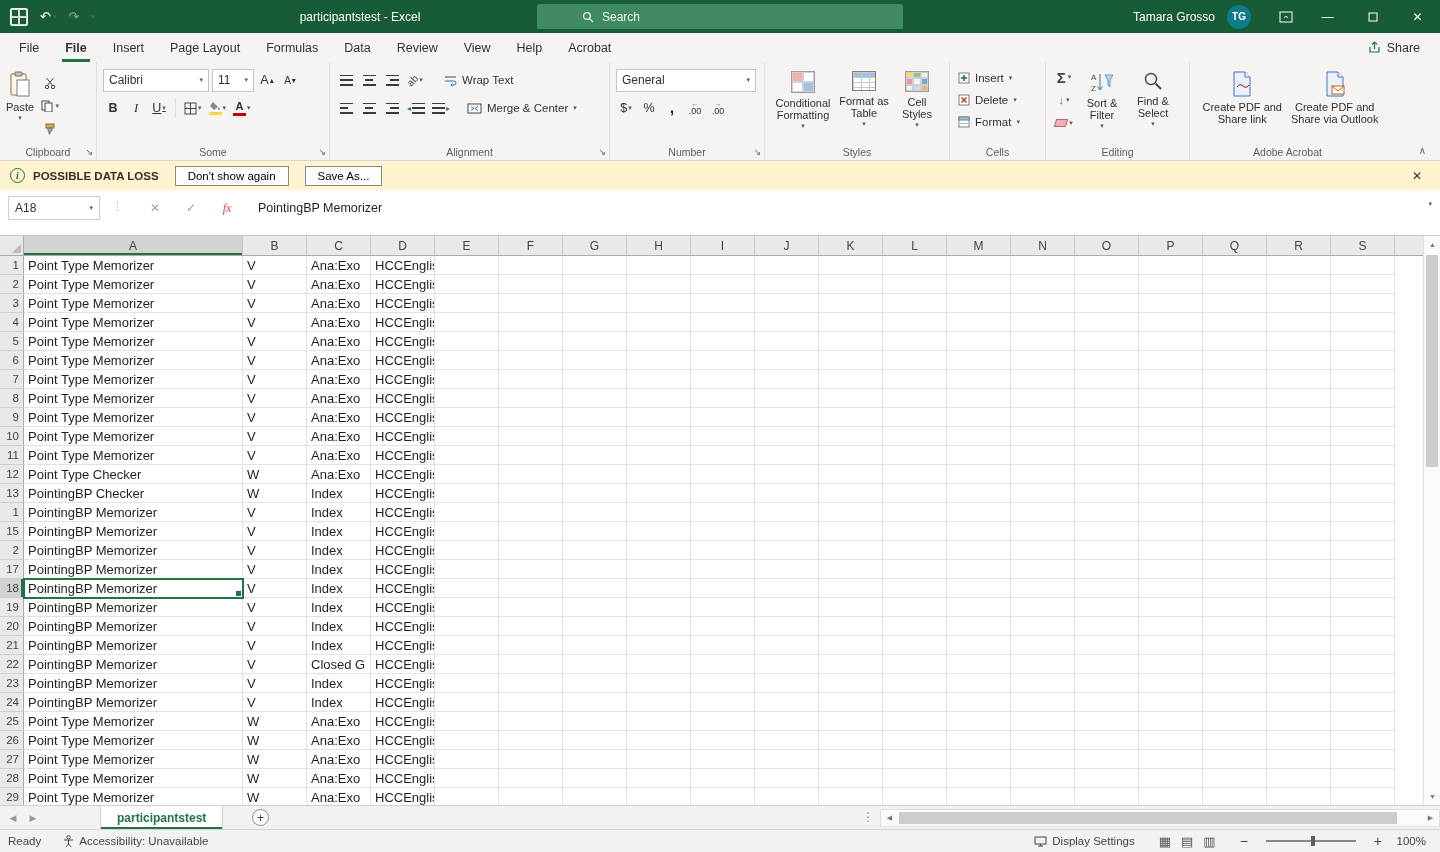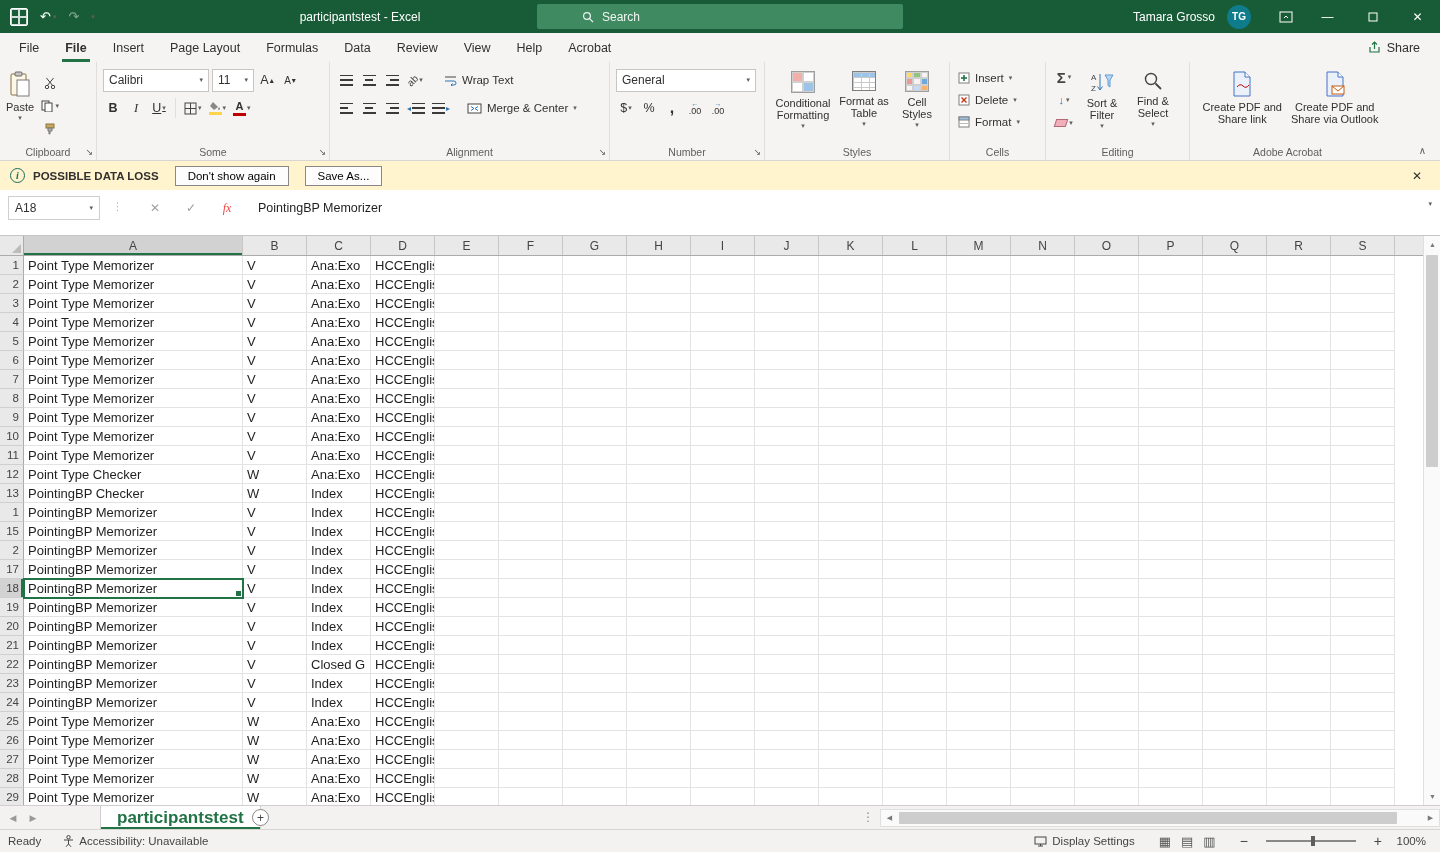--- a/index.html
+++ b/index.html
@@ -100,21 +100,21 @@
   .cell.active::after{content:"";position:absolute;right:0;bottom:0;width:5px;height:5px;background:#217346;border:1px solid #fff}
 
   
   .vscroll{position:absolute;top:236px;right:0;width:17px;height:569px;background:#FAFAFA;border-left:1px solid #E1DFDD}
   .vs-btn{position:absolute;left:0;width:17px;height:17px;display:flex;align-items:center;justify-content:center;font-size:7px;color:#7A7A7A}
   .vs-thumb{position:absolute;left:2px;right:2px;top:19px;height:212px;background:#CDCDCD;border-radius:1px}
 
   
   .sheetbar{position:absolute;top:805px;left:0;right:0;height:24px;background:#F3F2F1;border-top:1px solid #D0CECE}
   .s-nav{position:absolute;top:0;height:24px;display:flex;align-items:center;justify-content:center;width:18px;color:#9A9898;font-size:9px}
-  .sheettab{position:absolute;left:100px;top:0;height:23px;padding:0 16px;background:#fff;border-left:1px solid #D0CECE;border-right:1px solid #D0CECE;display:flex;align-items:center;color:#217346;font-weight:700;font-size:17px;box-shadow:inset 0 -2px #217346}
+  .sheettab{position:absolute;left:100px;top:0;height:23px;padding:0 16px;background:#fff;border-left:1px solid #D0CECE;border-right:1px solid #D0CECE;display:flex;align-items:center;color:#217346;font-weight:700;font-size:12px;box-shadow:inset 0 -2px #217346}
   .addsheet{position:absolute;left:252px;top:3px;width:17px;height:17px;border:1px solid #8A8886;border-radius:50%;display:flex;align-items:center;justify-content:center;color:#444;font-size:12px;line-height:1;background:#fff}
   .s-split{position:absolute;left:862px;top:4px;color:#8A8886;font-size:12px}
   .hscroll{position:absolute;left:880px;right:0;top:3px;height:18px;background:#FAFAFA;border:1px solid #E1DFDD;display:flex;align-items:center}
   .hs-btn{width:17px;height:100%;display:flex;align-items:center;justify-content:center;font-size:7px;color:#7A7A7A;flex:none}
   .hs-thumb{position:absolute;left:18px;right:42px;top:2px;bottom:2px;background:#CDCDCD;border-radius:1px}
   .hs-right{position:absolute;right:0;top:0;width:17px;height:100%;display:flex;align-items:center;justify-content:center;font-size:7px;color:#7A7A7A}
 
   
   .statusbar{position:absolute;left:0;right:0;bottom:0;height:23px;background:#F3F2F1;border-top:1px solid #D8D6D4;display:flex;align-items:center;font-size:11.5px;color:#444;padding:0 14px 0 8px}
   .sb-item{display:flex;align-items:center;gap:5px}

